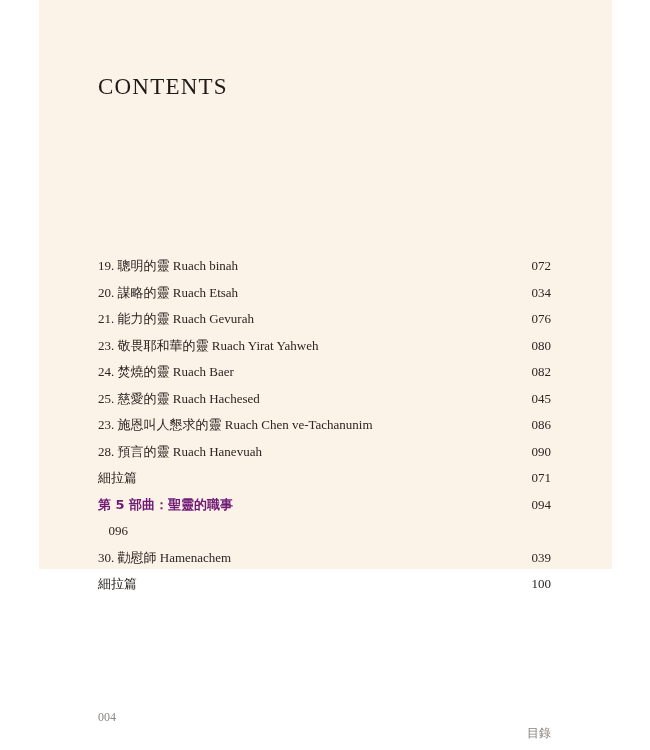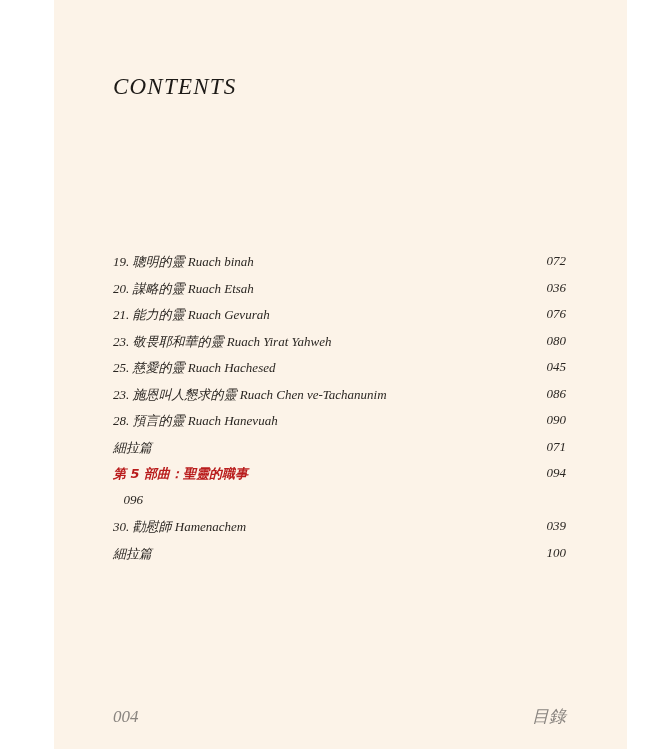--- a/index.html
+++ b/index.html
@@ -8,26 +8,25 @@
       background: #ffffff;
     }
     body {
       width: 650px;
       height: 750px;
       position: relative;
       overflow: hidden;
     }
     .page {
       position: absolute;
-      left: 54px;
+      left: 39px;
       top: 0;
       width: 573px;
-      height: 749px;
+      height: 569px;
       background: #fcf3e8;
-      font-style: italic;
     }
     .title {
       position: absolute;
       left: 59px;
       top: 74px;
       font-family: "Liberation Serif", "DejaVu Serif", serif;
       font-size: 23px;
       letter-spacing: 1.2px;
       color: #1d1a17;
       margin: 0;
@@ -39,74 +38,78 @@
       left: 59px;
       top: 253px;
       width: 453px;
       margin: 0;
       padding: 0;
       list-style: none;
     }
     .toc-row {
       display: flex;
       justify-content: space-between;
-      align-items: flex-start;
+      align-items: center;
       height: 26.5px;
       font-family: "Liberation Serif", "DejaVu Serif", serif;
       font-size: 13px;
       color: #2a2622;
       white-space: nowrap;
     }
     .toc-row.section .toc-label {
       font-weight: bold;
       font-family: "DejaVu Sans", "Liberation Sans", sans-serif;
       font-size: 13px;
-      color: #b91c1c;
+      color: #701a75;
     }
     .toc-label {
       display: inline-block;
     }
     .toc-page {
       display: inline-block;
       text-align: right;
       min-width: 30px;
     }
     .footer {
       position: absolute;
       top: 710px;
       font-family: "Liberation Serif", "DejaVu Serif", serif;
-      font-size: 17px;
+      font-size: 12px;
       color: #8a8580;
       line-height: 14px;
     }
     .footer-left { left: 59px; }
-    .footer-right { right: 61px; }
+    .footer-right { right: 61px; margin-top: 16px; }
   </style>
 </head>
 <body>
 
 <div class="page">
   <h1 class="title">CONTENTS</h1>
 
   <ul class="toc">
     <li class="toc-row">
       <span class="toc-label">19. 聰明的靈 Ruach binah</span>
       <span class="toc-page">072</span>
     </li>
     <li class="toc-row">
       <span class="toc-label">20. 謀略的靈 Ruach Etsah</span>
-      <span class="toc-page">036</span>
+      <span class="toc-page">034</span>
     </li>
     <li class="toc-row">
       <span class="toc-label">21. 能力的靈 Ruach Gevurah</span>
       <span class="toc-page">076</span>
     </li>
     <li class="toc-row">
       <span class="toc-label">23. 敬畏耶和華的靈 Ruach Yirat Yahweh</span>
       <span class="toc-page">080</span>
+    </li>
+    <li class="toc-row">
+      <span class="toc-label">24. 焚燒的靈 Ruach Baer</span>
+      <span class="toc-page">082</span>
     </li>
     <li class="toc-row">
       <span class="toc-label">25. 慈愛的靈 Ruach Hachesed</span>
       <span class="toc-page">045</span>
     </li>
     <li class="toc-row">
       <span class="toc-label">23. 施恩叫人懇求的靈 Ruach Chen ve-Tachanunim</span>
       <span class="toc-page">086</span>
     </li>
     <li class="toc-row">

